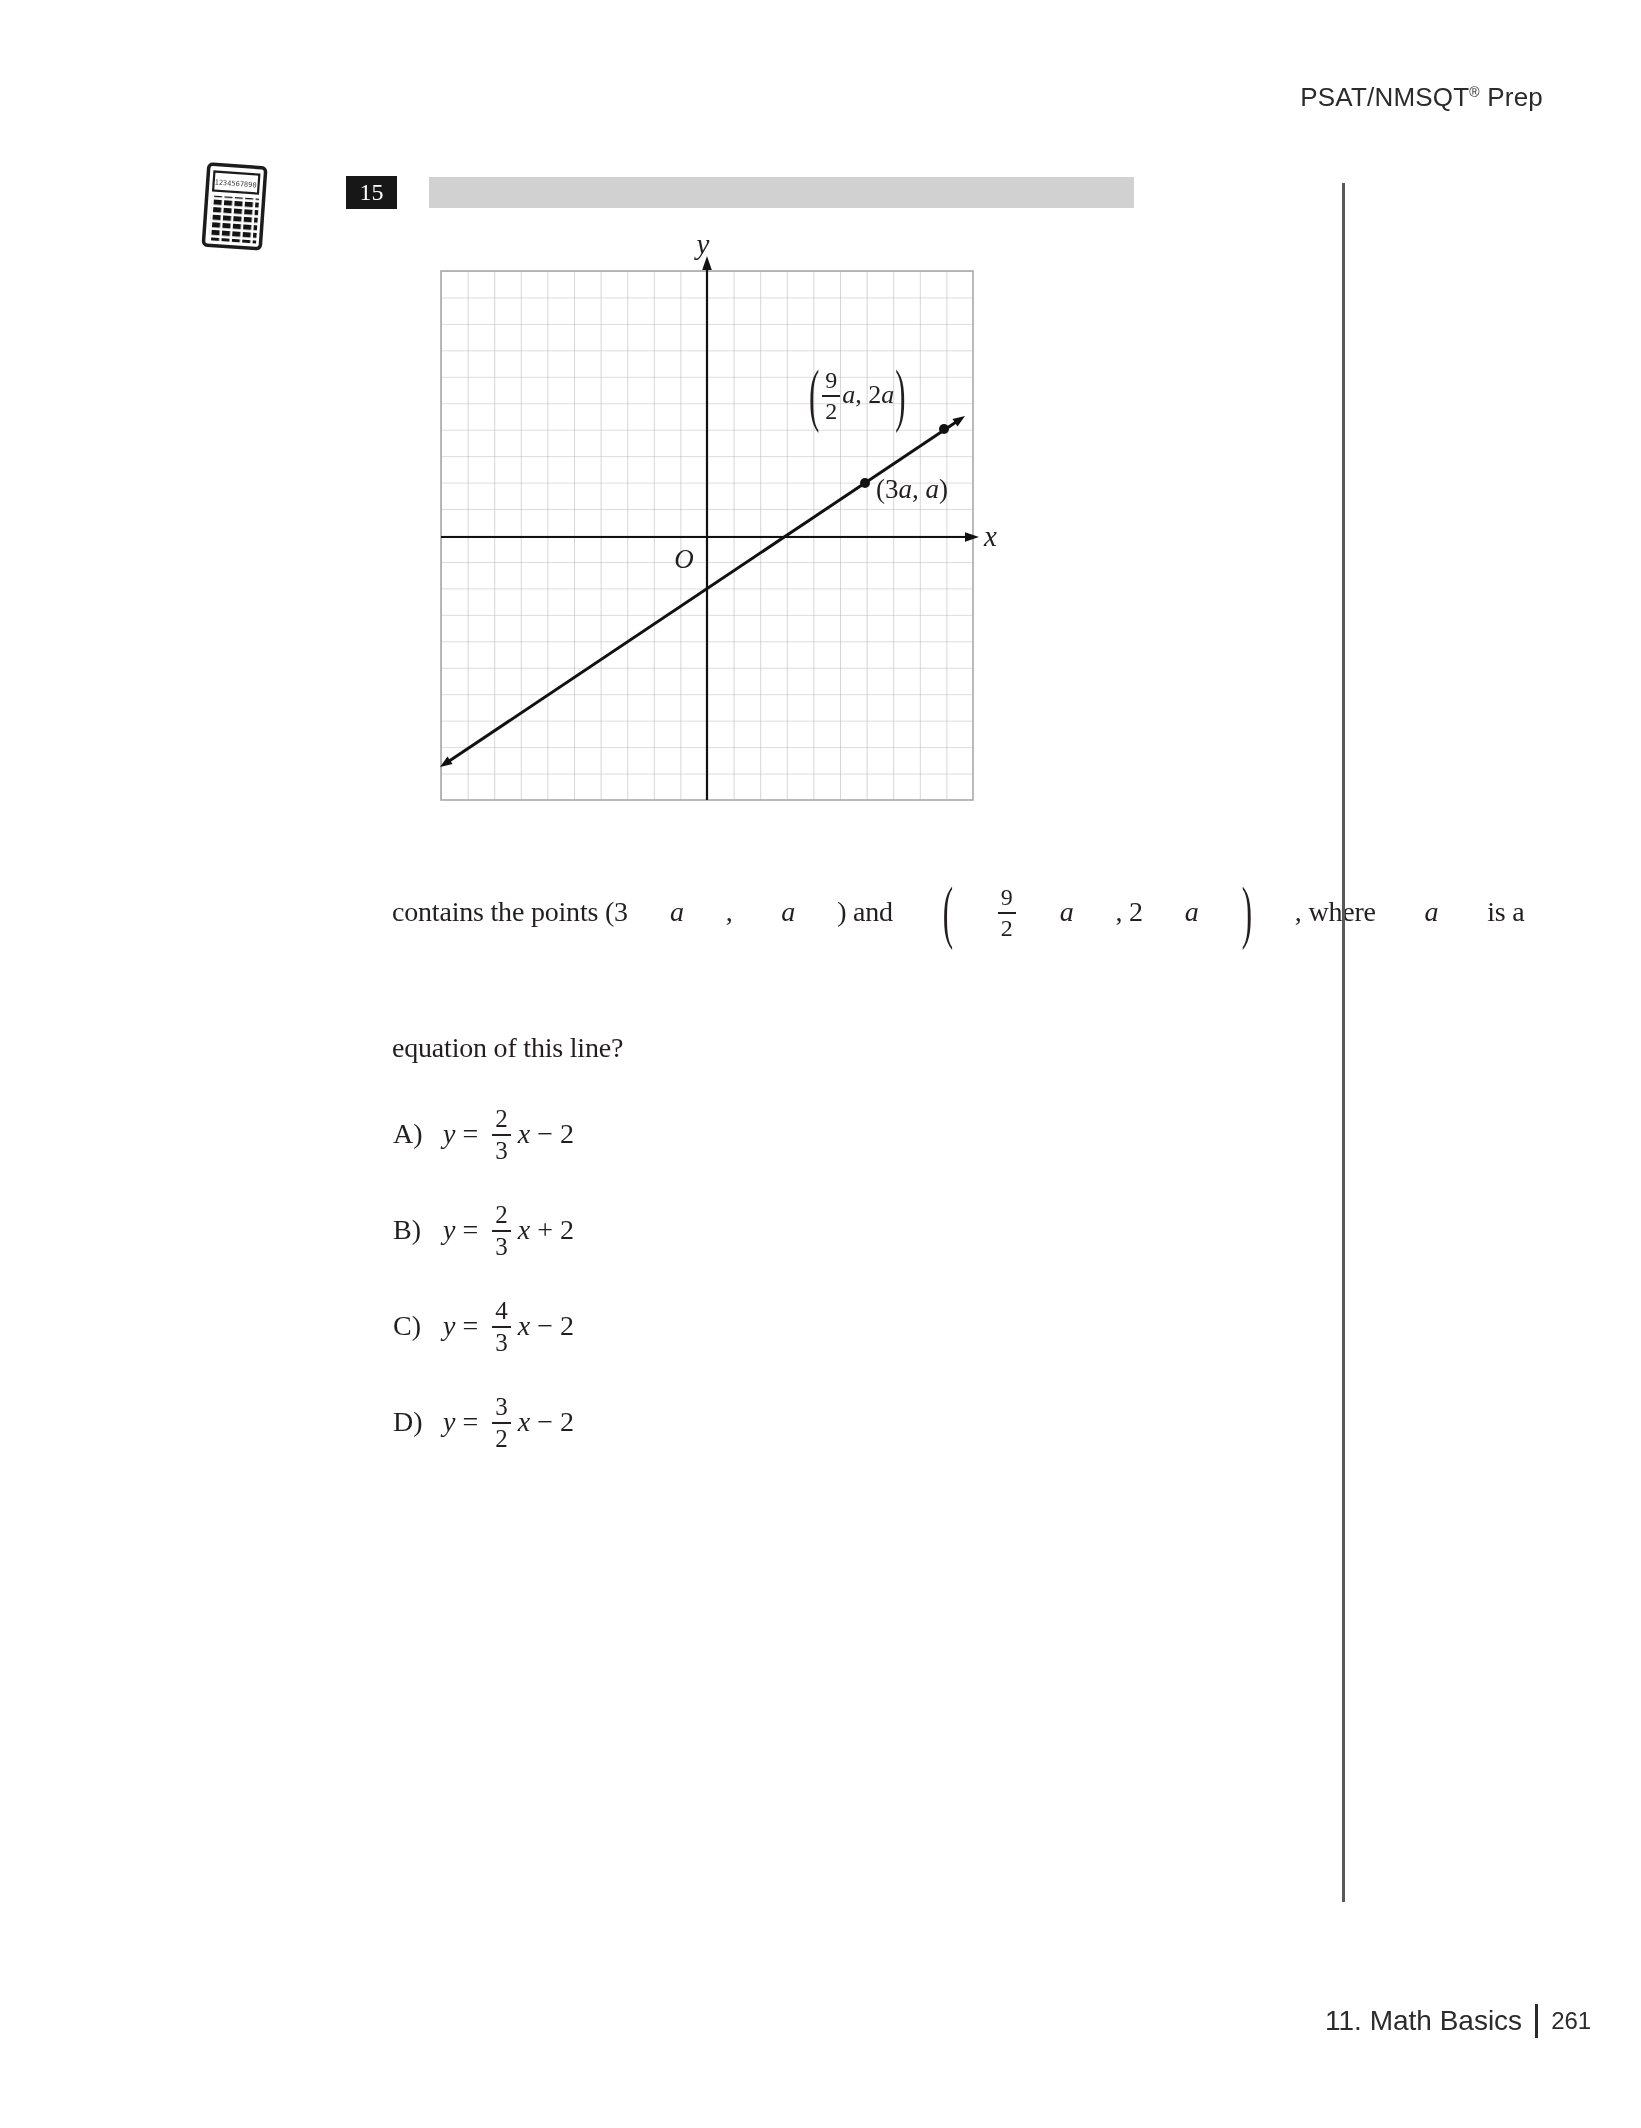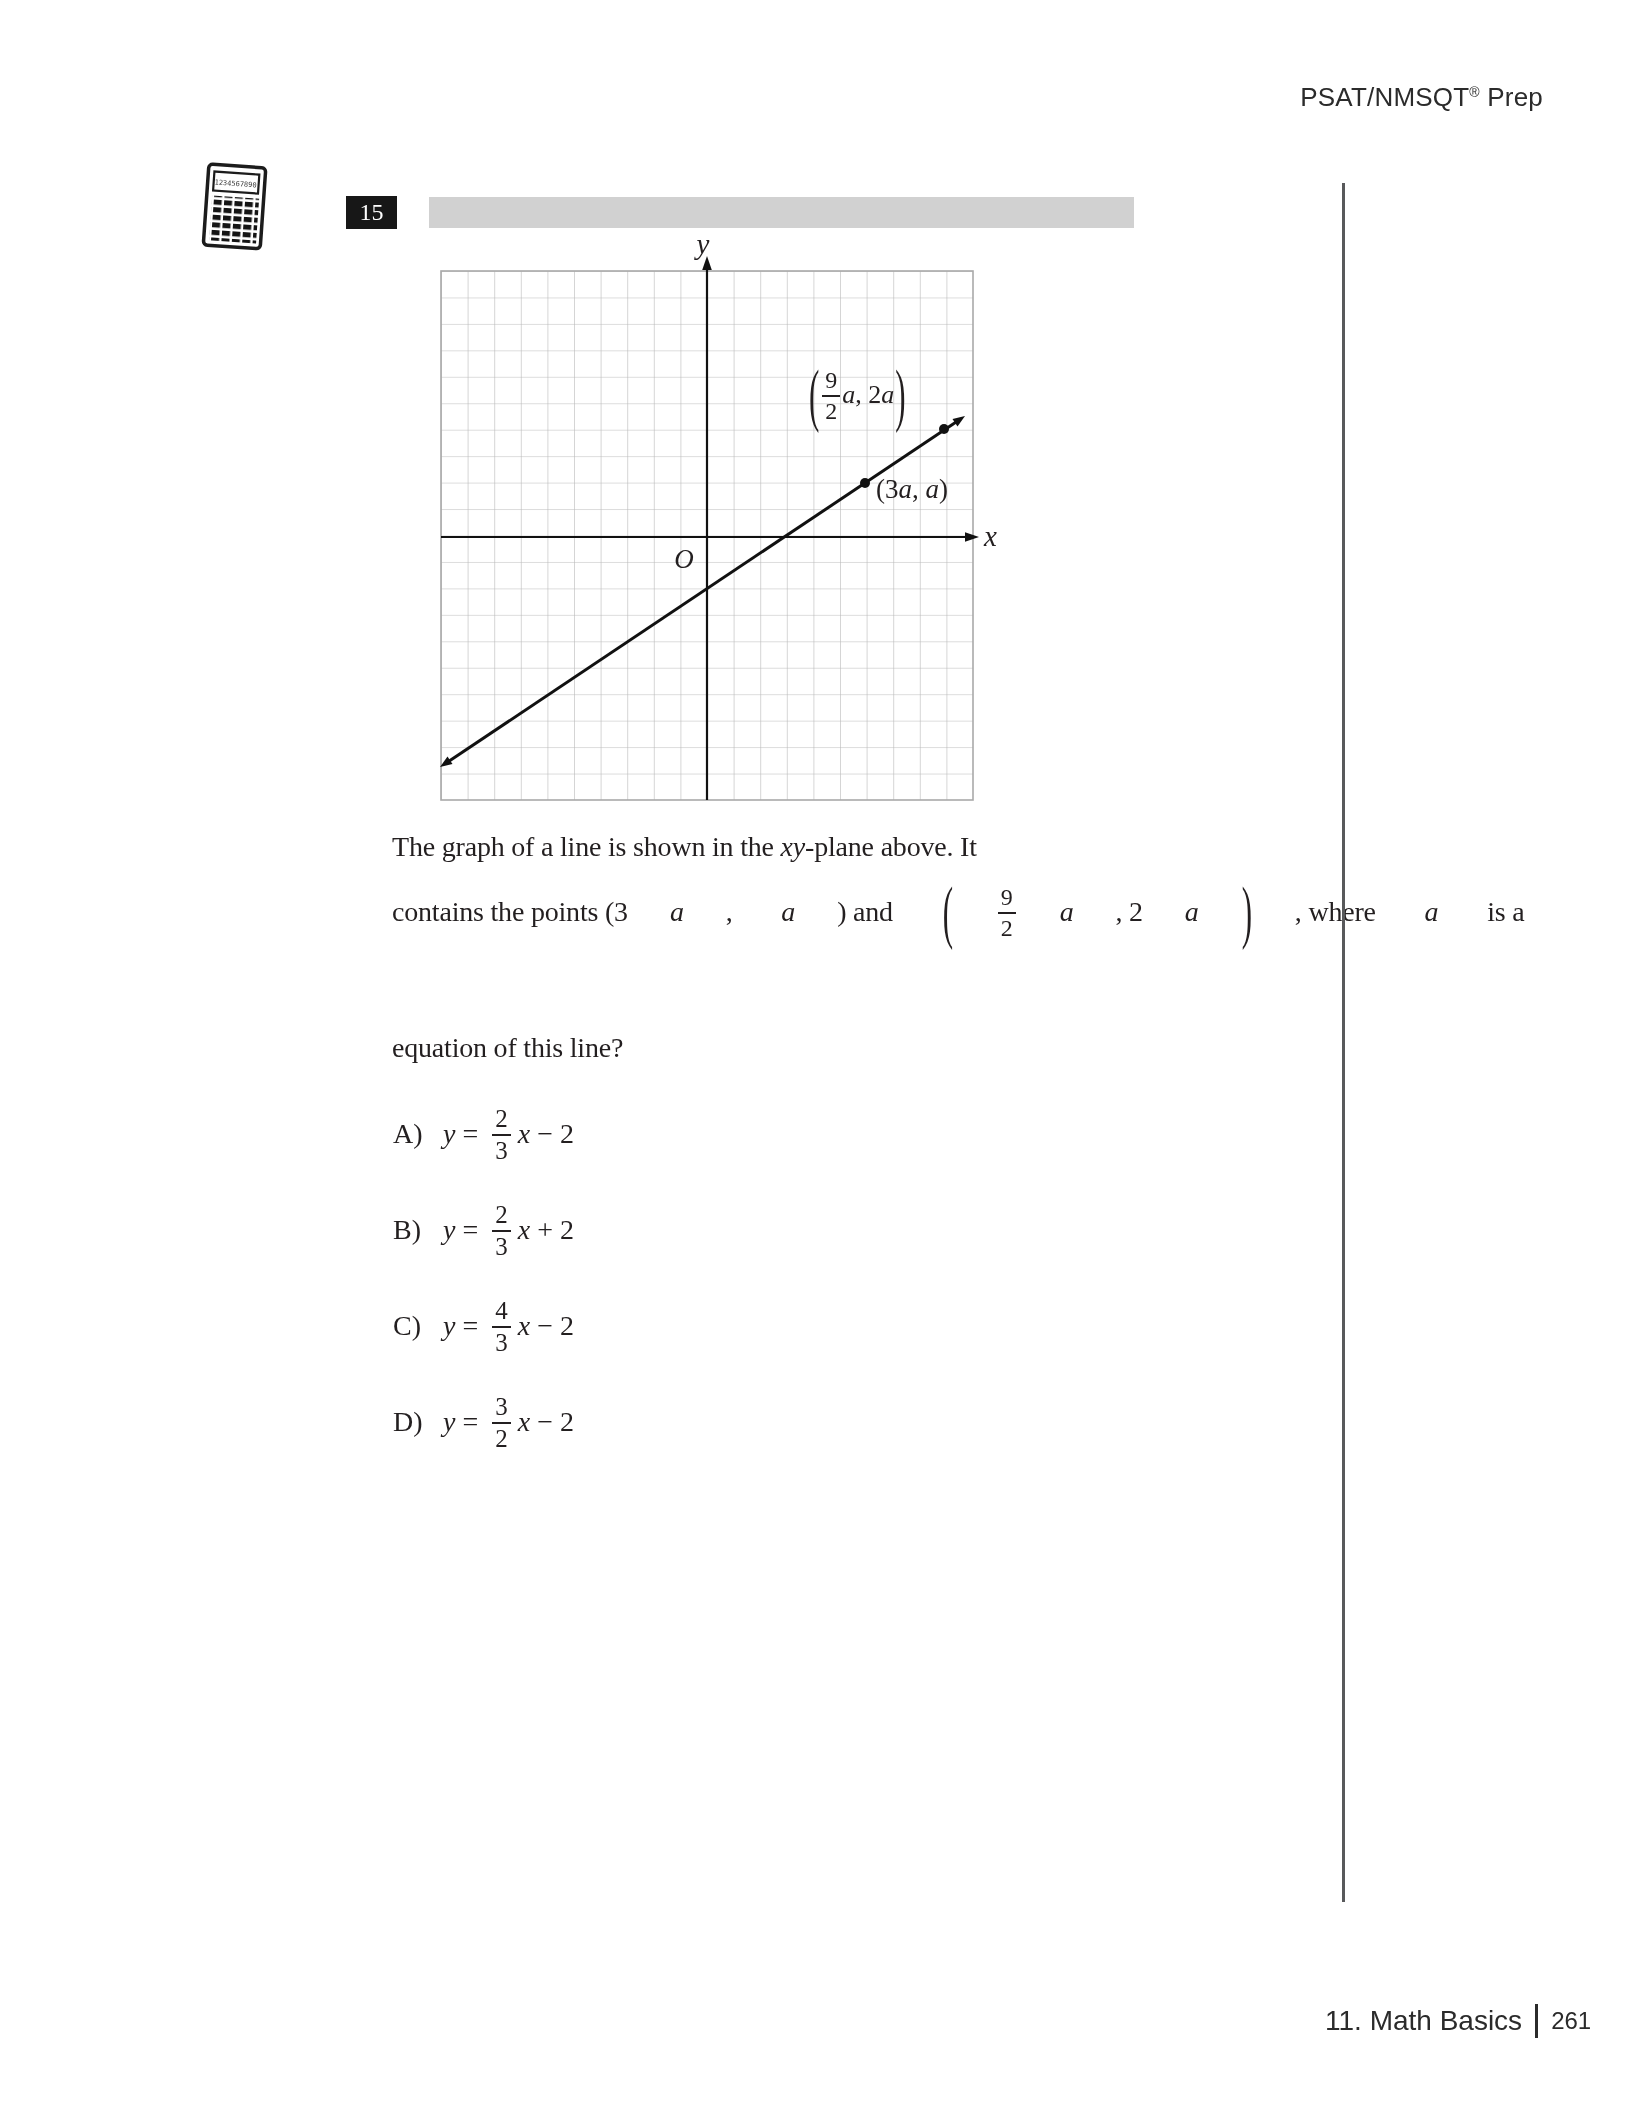--- a/index.html
+++ b/index.html
@@ -9,21 +9,21 @@
   }
   .sans{font-family:"Liberation Sans","DejaVu Sans",sans-serif;}
   .it{font-style:italic;}
   .rm{font-style:normal;}
 
   
   .prep-header{position:absolute;top:82px;right:98px;font-size:26px;color:#2b2b2b;letter-spacing:.2px;}
   .prep-header sup{font-size:14px;vertical-align:9px;}
 
   
-  .qnum-row{position:absolute;left:346px;top:196px;display:flex;align-items:flex-start;gap:32px;}
+  .qnum-row{position:absolute;left:346px;top:176px;display:flex;align-items:flex-start;gap:32px;}
   .qnum-box{width:51px;height:33px;background:#171717;color:#ffffff;font-size:24px;
     display:flex;align-items:center;justify-content:center;}
   .qnum-bar{width:705px;height:31px;background:#d1d1d1;margin-top:1px;}
 
   
   .calc-icon{position:absolute;left:203px;top:163px;transform:rotate(4deg);}
 
   
   .graph-svg{position:absolute;left:400px;top:230px;}
   .graph-label-p1{position:absolute;left:876px;top:474px;font-size:27px;white-space:nowrap;}
@@ -116,21 +116,20 @@
     <span class="frac">
       <span class="num">9</span>
       <span class="den">2</span>
     </span>
     <span class="ptxt it">a</span>
       <span class="ptxt rm">, 2</span>
       <span class="ptxt it">a</span>
     <span class="bigparen">)</span>
   </div>
 
-  <div class="qline" style="top:831px;"><span class="rm">The graph of a line is shown in the </span><span class="it">xy</span><span class="rm">-plane above. It</span></div>
 
   <div class="qline qline-flex" style="top:884px;">
     <span class="seg rm">contains the points (3</span>
       <span class="seg it">a</span>
       <span class="seg rm">, </span>
       <span class="seg it">a</span>
       <span class="seg rm">) and </span>
     <span class="bigparen">(</span>
     <span class="frac">
       <span class="num">9</span>

